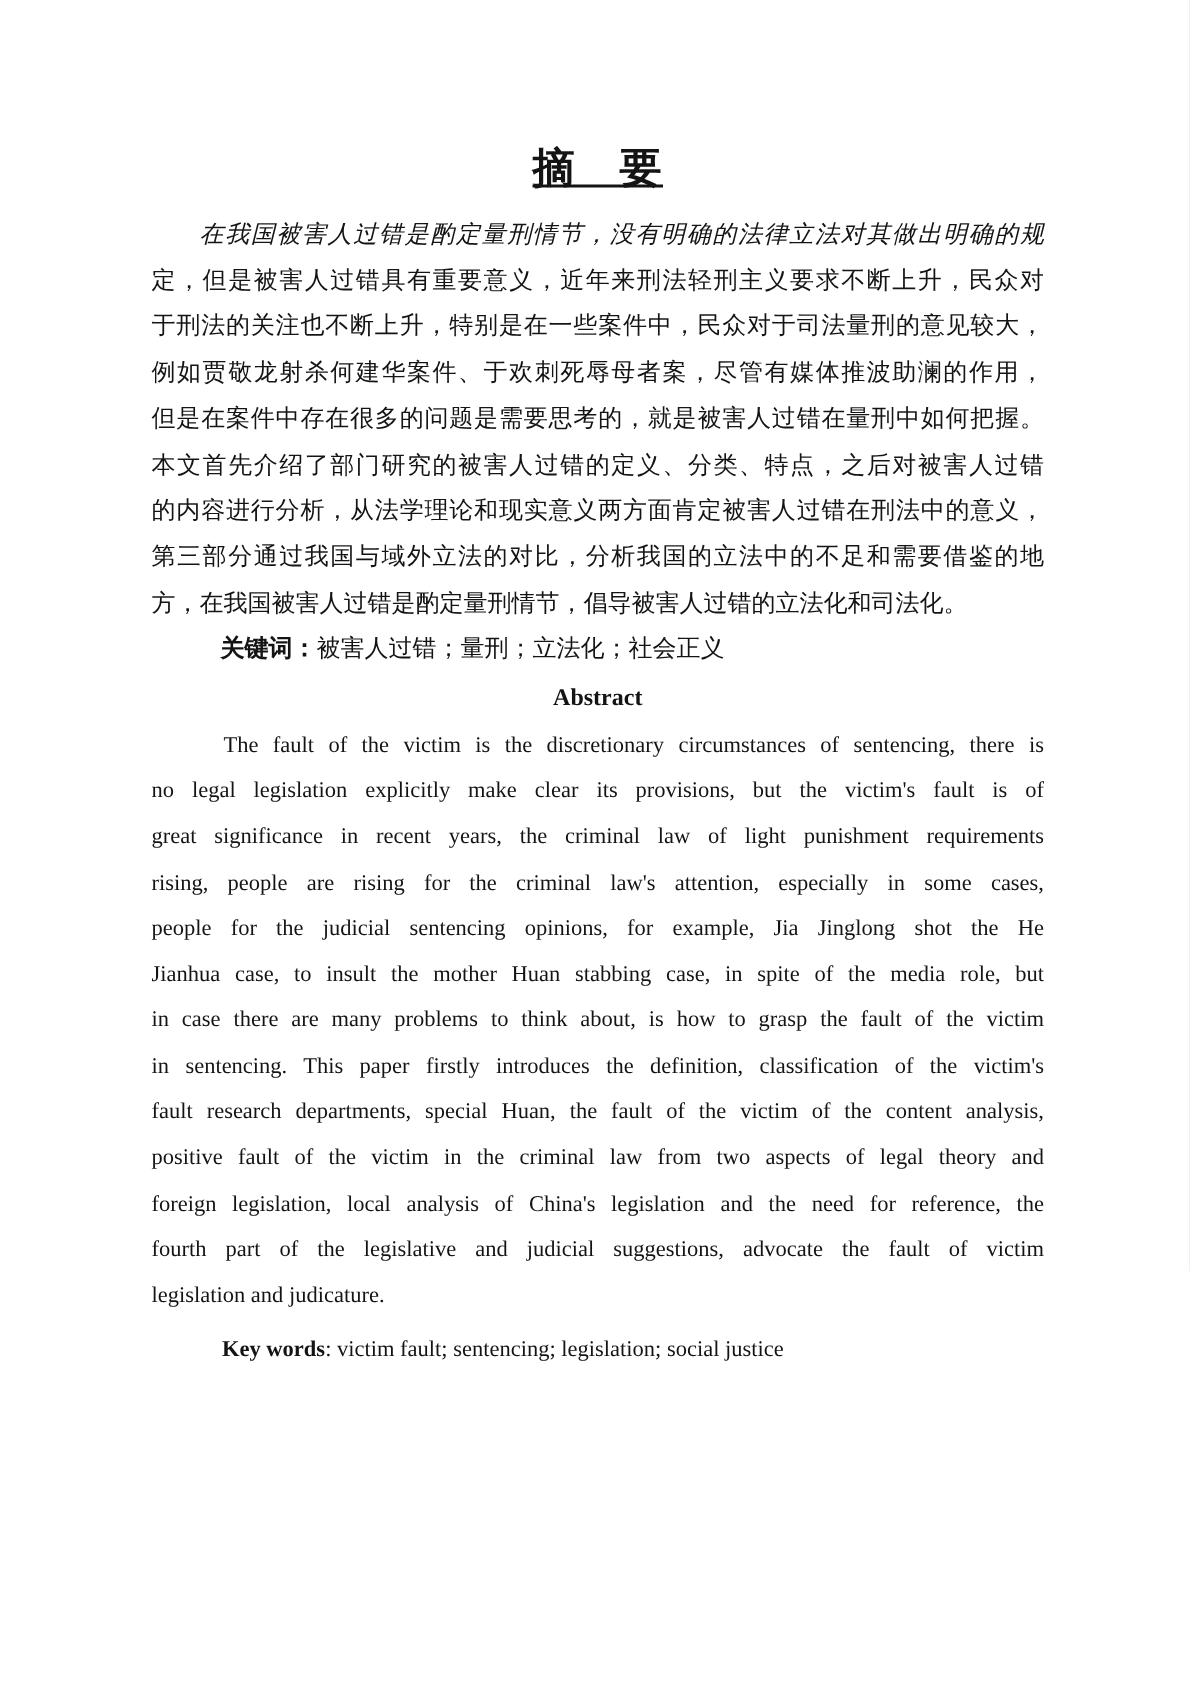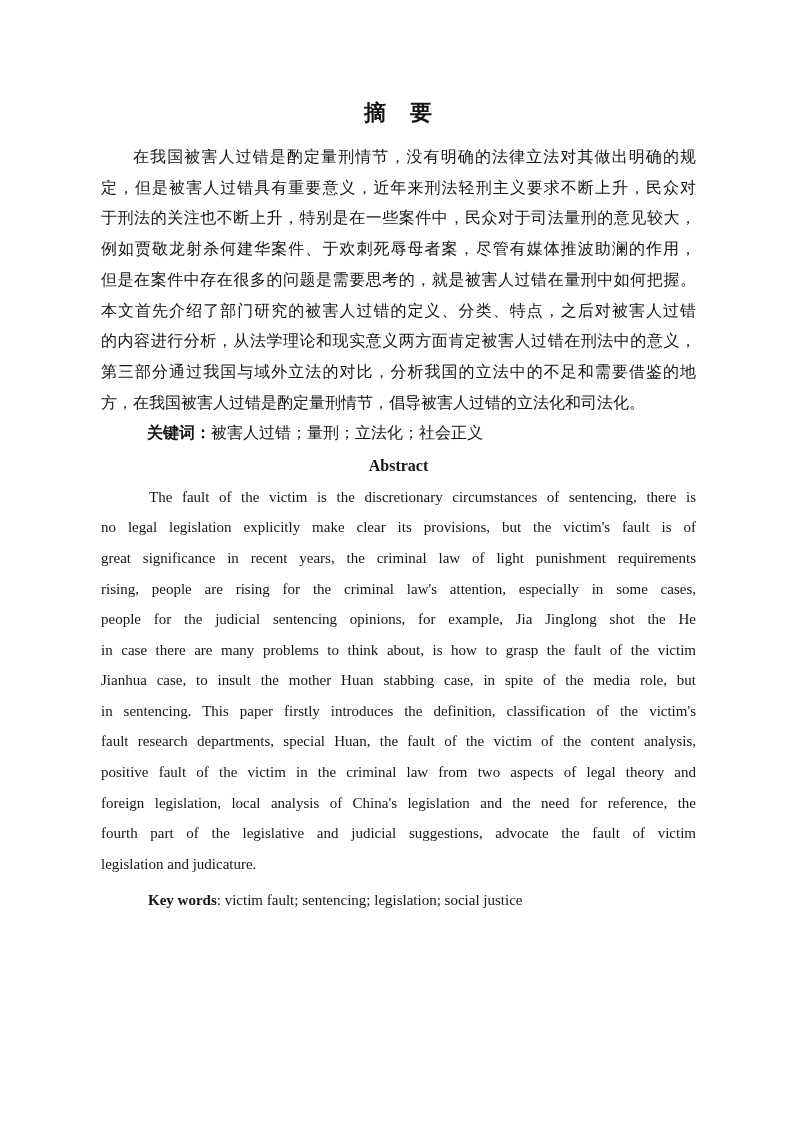--- a/index.html
+++ b/index.html
@@ -10,33 +10,34 @@
     margin: 0 auto;
     background: #ffffff;
     color: #141414;
     font-family: "Liberation Serif", "DejaVu Serif", serif;
     box-sizing: border-box;
     padding: 98px 97px 0 101px; 
     overflow: hidden;
   }
   .doc-title {
     margin: 0;
-    font-size: 22px;
+    font-size: 28px;
     line-height: 30px;
     font-weight: bold;
     text-align: center;
     letter-spacing: 1px;
+    text-decoration: underline;
   }
   .cn-para {
     margin-top: 14px;
     font-size: 16px;
     line-height: 30.7px;
   }
   .cn-para .line { text-align: justify; text-align-last: justify; }
-  .cn-para .line:first-child { text-indent: 32px; }
+  .cn-para .line:first-child { text-indent: 32px; font-style: italic; }
   .cn-para .line:last-child { text-align-last: left; }
   .kw-line {
     font-size: 16px;
     line-height: 30.7px;
     padding-left: 46px;
   }
   .kw-label-cn { font-weight: bold; }
   .en-heading {
     margin: 2px 0 0 0;
     font-size: 16px;
@@ -83,22 +84,22 @@
   </div>
 
   <h2 class="en-heading">Abstract</h2>
 
   <div class="en-para">
       <div class="line">The fault of the victim is the discretionary circumstances of sentencing, there is</div>
       <div class="line">no legal legislation explicitly make clear its provisions, but the victim's fault is of</div>
       <div class="line">great significance in recent years, the criminal law of light punishment requirements</div>
       <div class="line">rising, people are rising for the criminal law's attention, especially in some cases,</div>
       <div class="line">people for the judicial sentencing opinions, for example, Jia Jinglong shot the He</div>
+      <div class="line">Jianhua case, to insult the mother Huan stabbing case, in spite of the media role, but</div>
       <div class="line">in case there are many problems to think about, is how to grasp the fault of the victim</div>
-      <div class="line">Jianhua case, to insult the mother Huan stabbing case, in spite of the media role, but</div>
       <div class="line">in sentencing. This paper firstly introduces the definition, classification of the victim's</div>
       <div class="line">fault research departments, special Huan, the fault of the victim of the content analysis,</div>
       <div class="line">positive fault of the victim in the criminal law from two aspects of legal theory and</div>
       <div class="line">foreign legislation, local analysis of China's legislation and the need for reference, the</div>
       <div class="line">fourth part of the legislative and judicial suggestions, advocate the fault of victim</div>
       <div class="line">legislation and judicature.</div>
     </div>
 
   <div class="kw-line-en">
     <span class="kw-label-en">Key words</span><span>: victim fault; sentencing; legislation; social justice</span>

